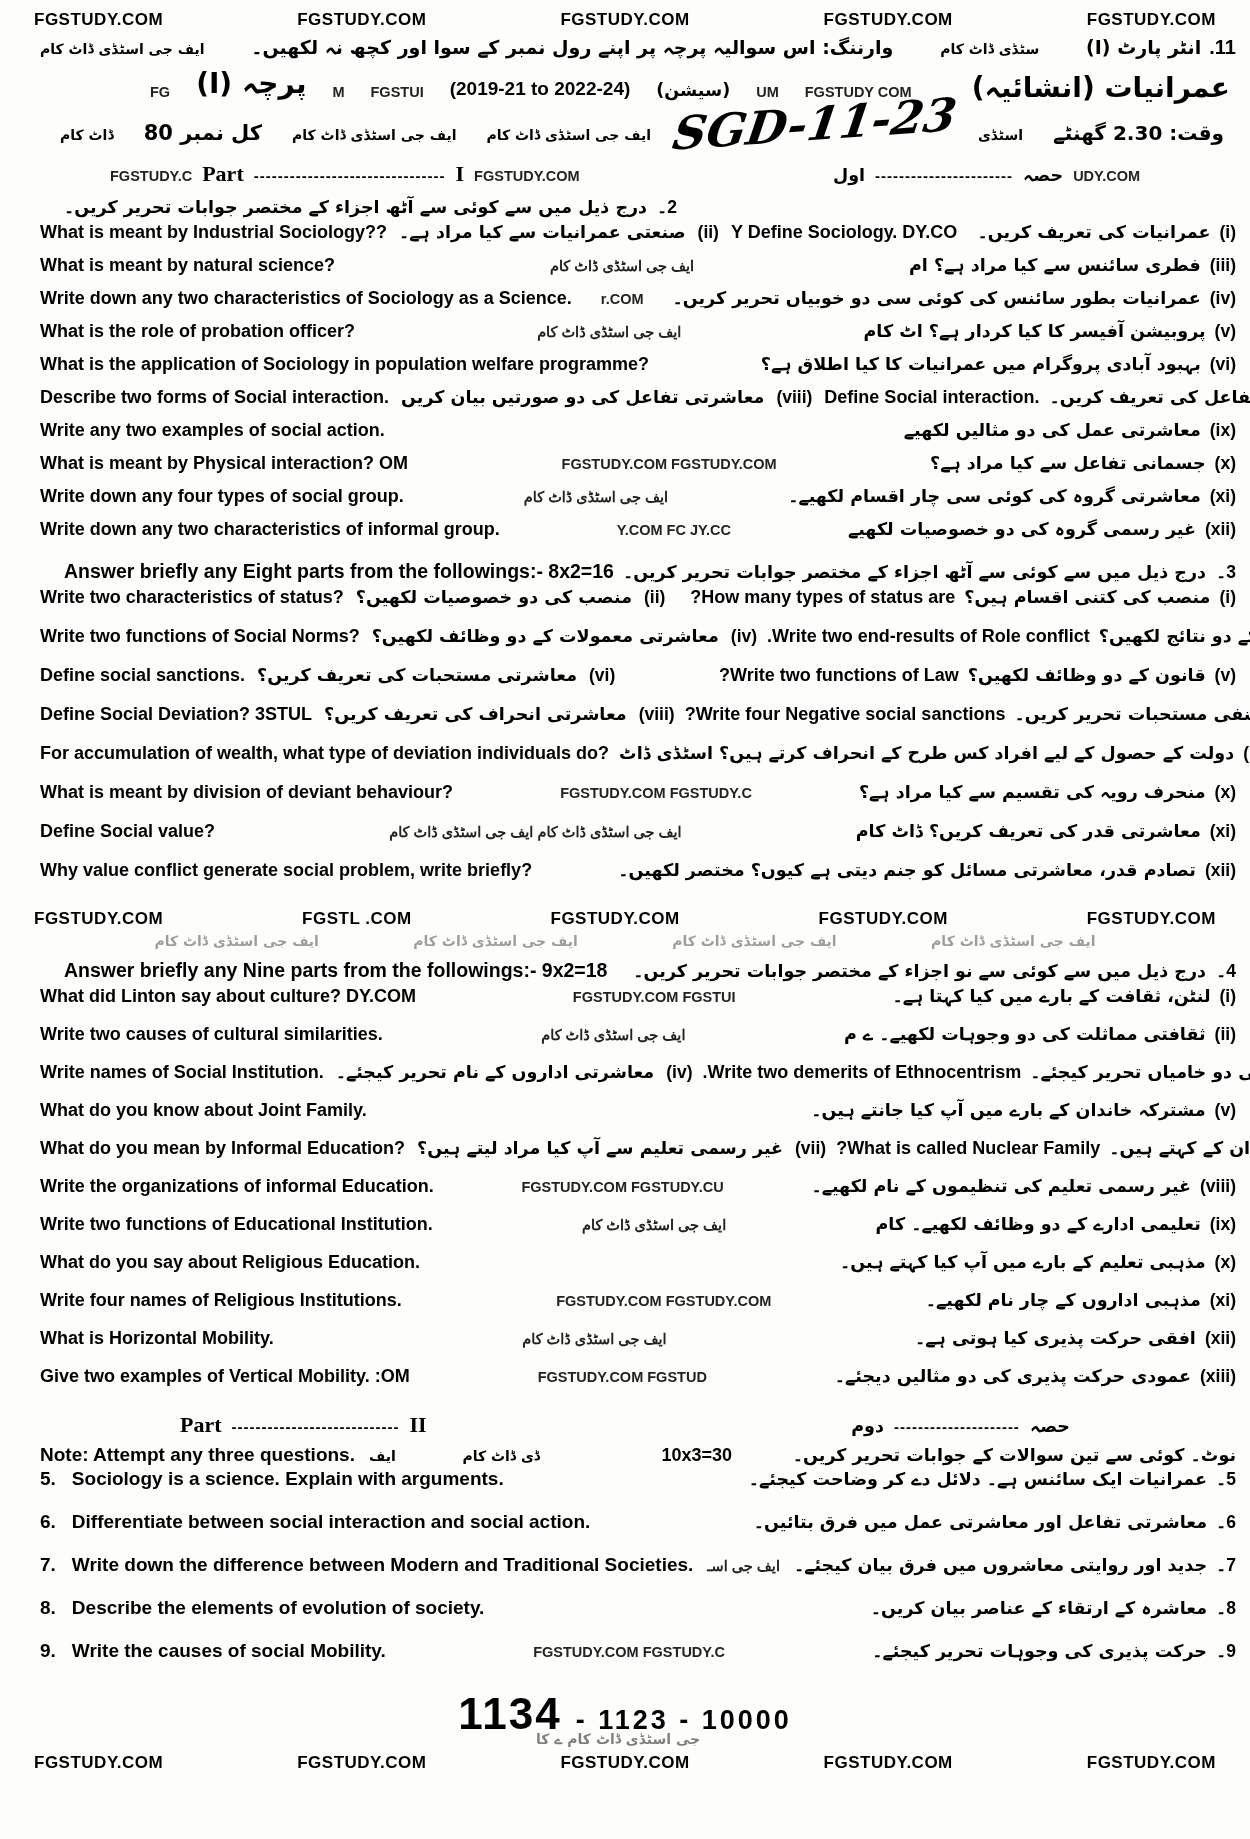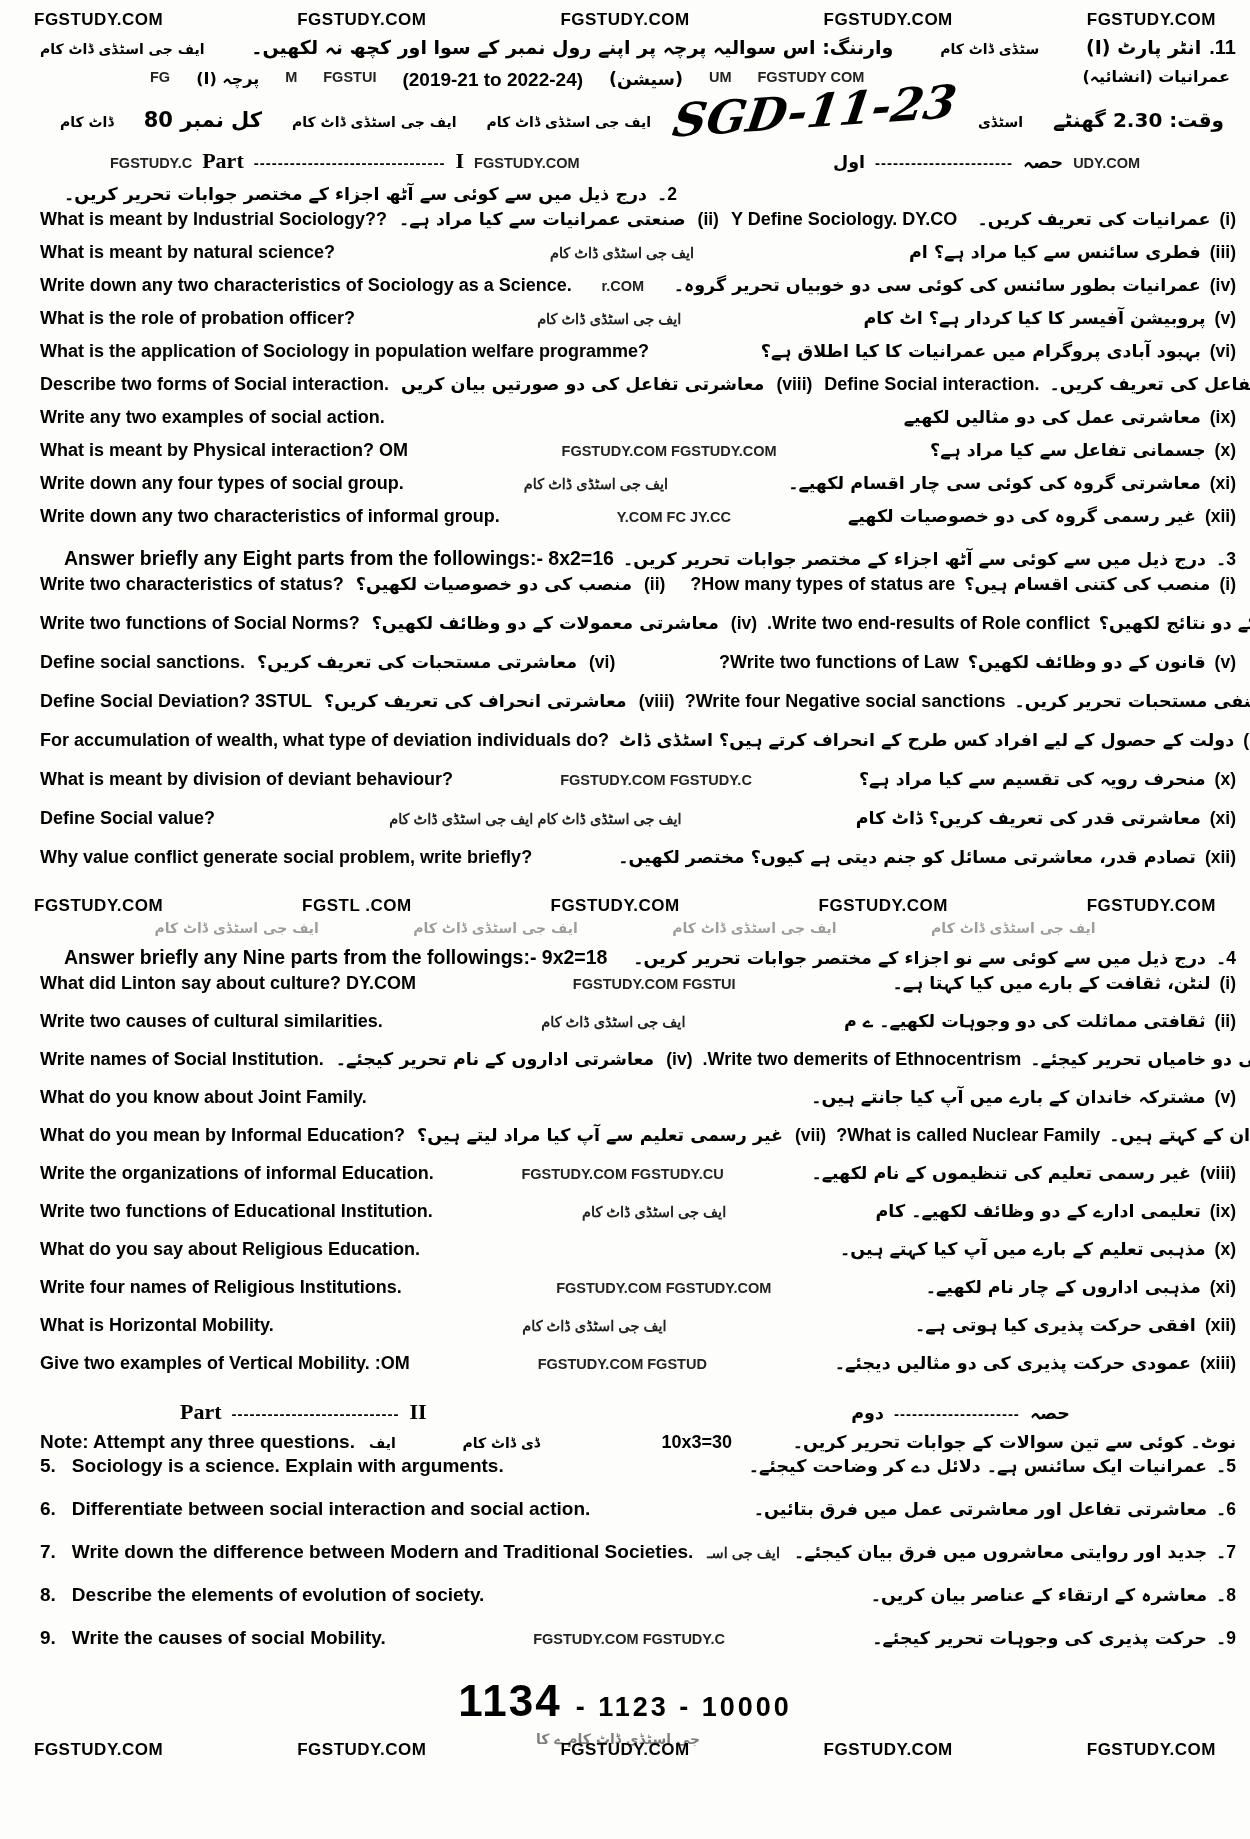--- a/index.html
+++ b/index.html
@@ -18,28 +18,28 @@
   .en{font-weight:bold;font-size:18px;white-space:nowrap;}
   .ur{font-family:"DejaVu Sans",sans-serif;font-weight:bold;font-size:17.5px;direction:rtl;unicode-bidi:embed;white-space:nowrap;}
   .num{font-weight:bold;font-size:17.5px;white-space:nowrap;}
   .wm-frag{font-weight:bold;font-size:14.5px;color:#222;white-space:nowrap;}
   .frag-ur{font-family:"DejaVu Sans",sans-serif;font-size:14px;font-weight:bold;white-space:nowrap;}
   
   .hline1{display:flex;align-items:baseline;justify-content:space-between;padding:4px 14px 0 40px;}
   .hline1 .warning{font-size:19px;}
   .hline1 .classlbl{font-size:19px;}
   .hline2{display:flex;align-items:baseline;justify-content:space-between;padding:8px 20px 0 150px;}
-  .hline2 .grp{display:flex;gap:26px;align-items:flex-start;}
+  .hline2 .grp{display:flex;gap:26px;align-items:flex-end;}
   .hline3{display:flex;align-items:baseline;justify-content:space-between;padding:2px 26px 6px 60px;}
   .hline3 .grp{display:flex;gap:30px;align-items:baseline;}
   .code-script{
     font-family:"DejaVu Serif",serif;font-style:italic;font-weight:bold;font-size:46px;
     transform:skew(-12deg) rotate(-4deg);display:inline-block;line-height:.8;
   }
-  .big-ur{font-size:16px;}
+  .big-ur{font-size:28px;}
   
   .part-div{display:flex;align-items:baseline;justify-content:space-between;padding:10px 110px 2px 110px;}
   .part-div .grp{display:flex;gap:10px;align-items:baseline;}
   .part-label{font-family:"Liberation Serif",serif;font-weight:bold;font-size:22px;}
   .part-roman{font-family:"Liberation Serif",serif;font-weight:bold;font-size:22px;}
   .dashes{font-weight:bold;letter-spacing:1px;font-size:15px;}
   
   .qhead{display:flex;align-items:baseline;justify-content:space-between;padding:8px 14px 4px 64px;}
   .qhead .en{font-size:19.5px;}
   .qhead .cell-right{display:flex;direction:rtl;gap:10px;align-items:baseline;}
@@ -172,21 +172,21 @@
       <div class="qrow">
     <span class="cell-left">
       <span class="en">Write down any two characteristics of Sociology as a Science.</span>
 
     </span>
     <span class="cell-mid">
       <span class="wm-frag">r.COM</span>
     </span>
     <span class="cell-right">
       <span class="num">(iv)</span>
-      <span class="ur">عمرانیات بطور سائنس کی کوئی سی دو خوبیاں تحریر گروہ۔</span>
+      <span class="ur">عمرانیات بطور سائنس کی کوئی سی دو خوبیاں تحریر کریں۔</span>
 
     </span>
   </div>
       <div class="qrow">
     <span class="cell-left">
       <span class="en">What is the role of probation officer?</span>
 
     </span>
     <span class="cell-mid">
       <span class="wm-frag">ایف جی اسٹڈی ڈاٹ کام</span>

